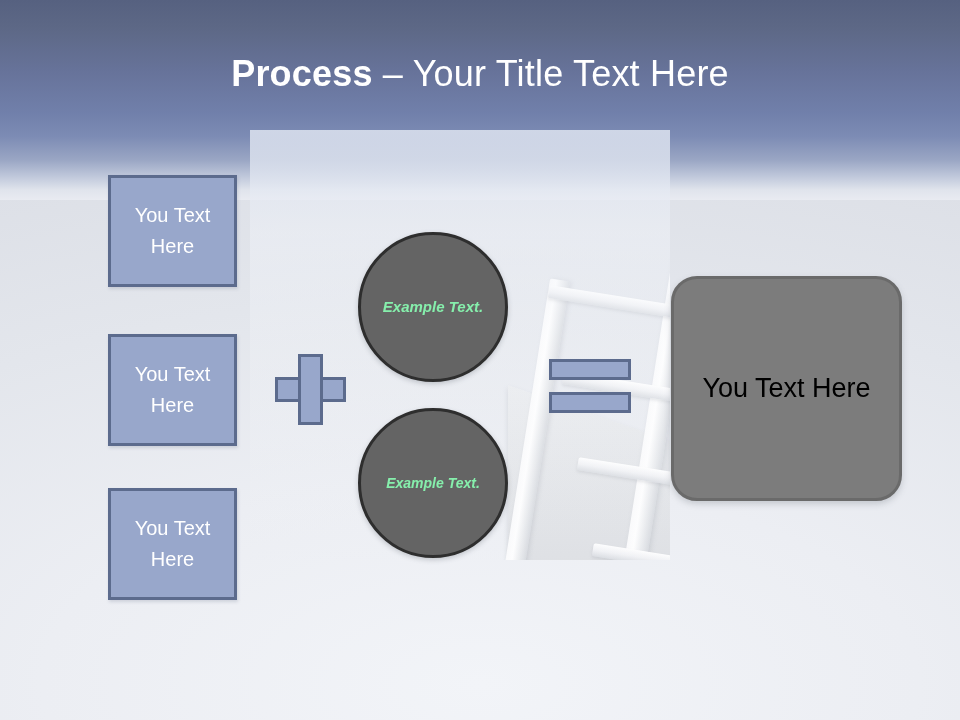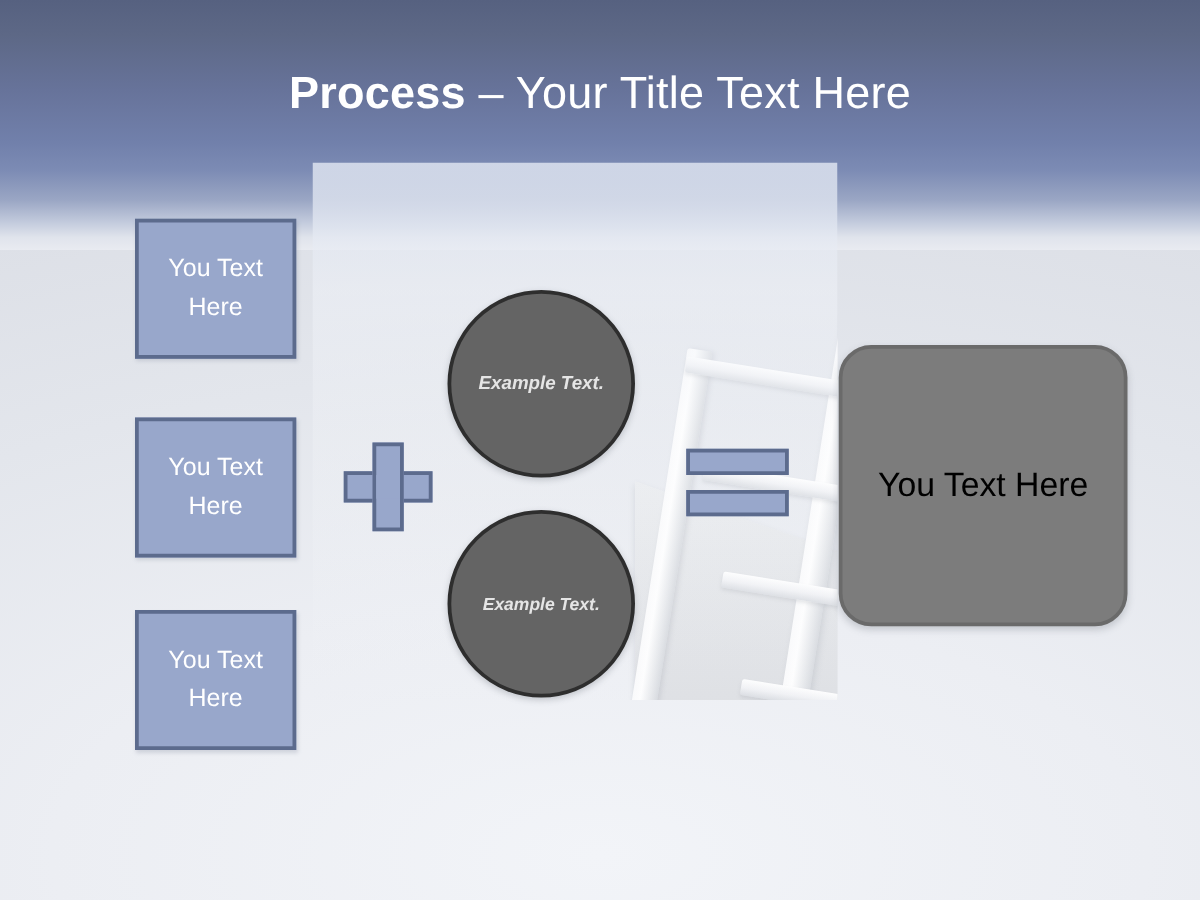--- a/index.html
+++ b/index.html
@@ -175,21 +175,21 @@
   .eq-bottom { top: 33px; }
 
   
   .circle {
     position: absolute;
     width: 150px; height: 150px;
     border-radius: 50%;
     background: #646464;
     border: 3px solid #2e2e2e;
     box-sizing: border-box;
-    color: #e5e5e5;
+    color: #86efac;
     font-weight: bold;
     font-style: italic;
     text-align: center;
     display: flex;
     align-items: center;
     justify-content: center;
     box-shadow: 0 2px 5px rgba(90,95,105,0.30);
   }
   .circle-1 { left: 358px; top: 232px; font-size: 15px; line-height: 22px; }
   .circle-2 { left: 358px; top: 408px; font-size: 14px; line-height: 22px; }

